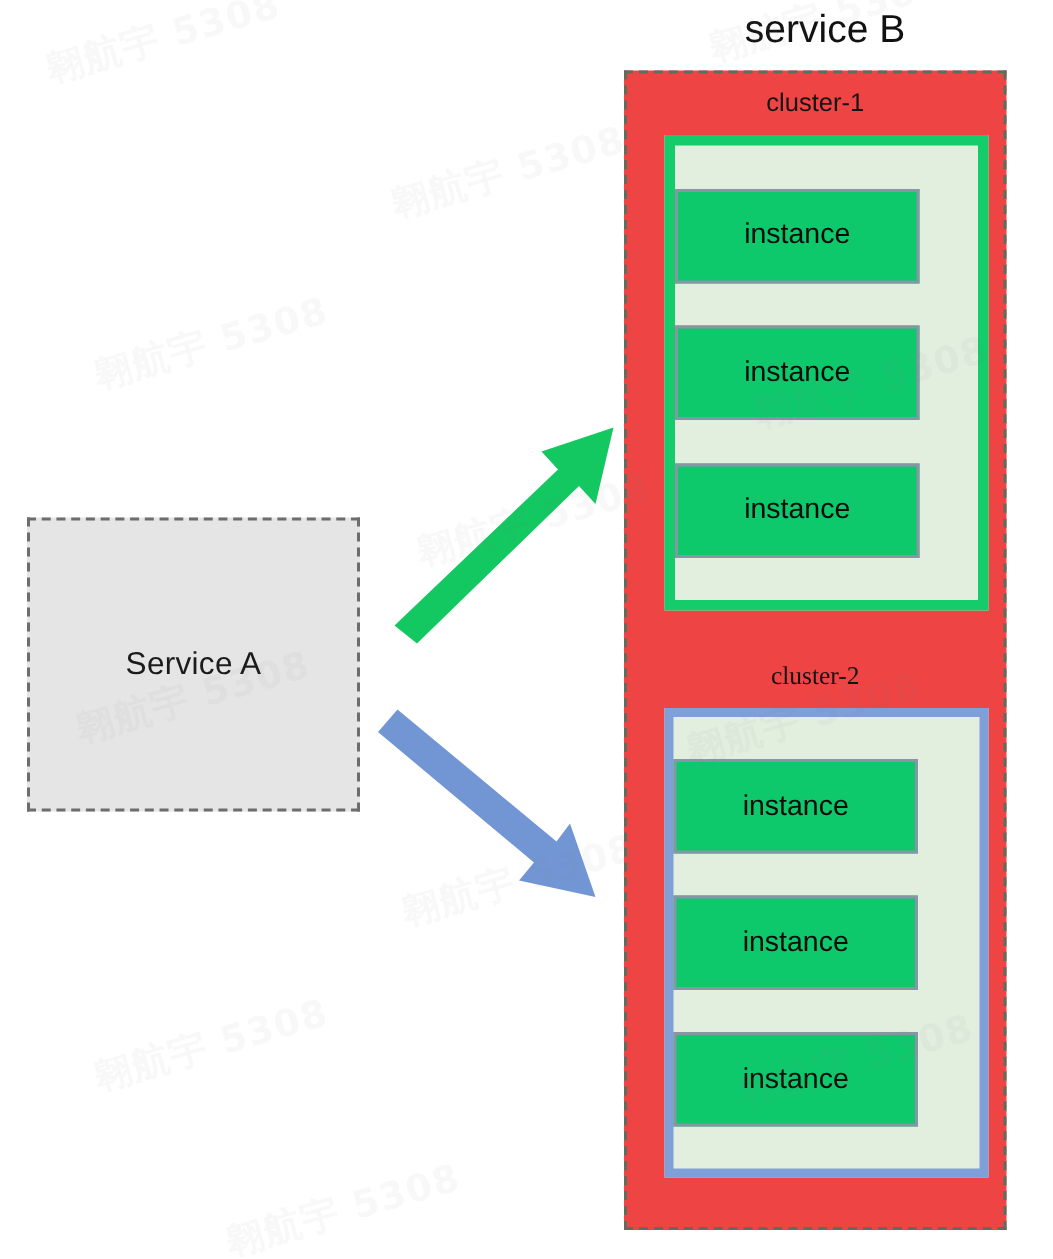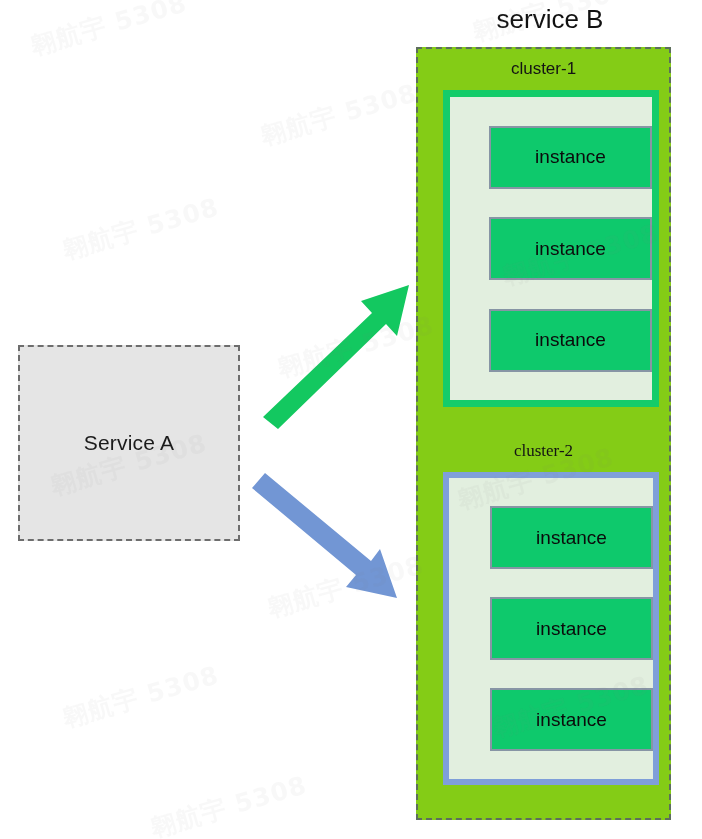--- a/index.html
+++ b/index.html
@@ -77,21 +77,21 @@
     font-size: 26px;
     color: #111111;
     z-index: 3;
   }
   #service-b {
     position: absolute;
     left: 416px;
     top: 47px;
     width: 255px;
     height: 773px;
-    background: #84cc16;
+    background: #ef4444;
     border: 2px dashed #5d6e5d;
     box-sizing: border-box;
     z-index: 2;
   }
 
   .cluster-label {
     position: absolute;
     width: 100%;
     text-align: center;
     font-size: 17px;
@@ -115,21 +115,21 @@
     top: 423px;
     height: 313px;
     border: 6px solid #7f9fd9;
   }
 
   .instances {
     position: absolute;
     inset: 0;
     display: flex;
     flex-direction: column;
-    align-items: flex-end;
+    align-items: flex-start;
     justify-content: space-evenly;
   }
   .instance {
     width: 163px;
     height: 63px;
     background: #0ec96c;
     border: 2px solid #8795a5;
     box-sizing: border-box;
     display: flex;
     align-items: center;

